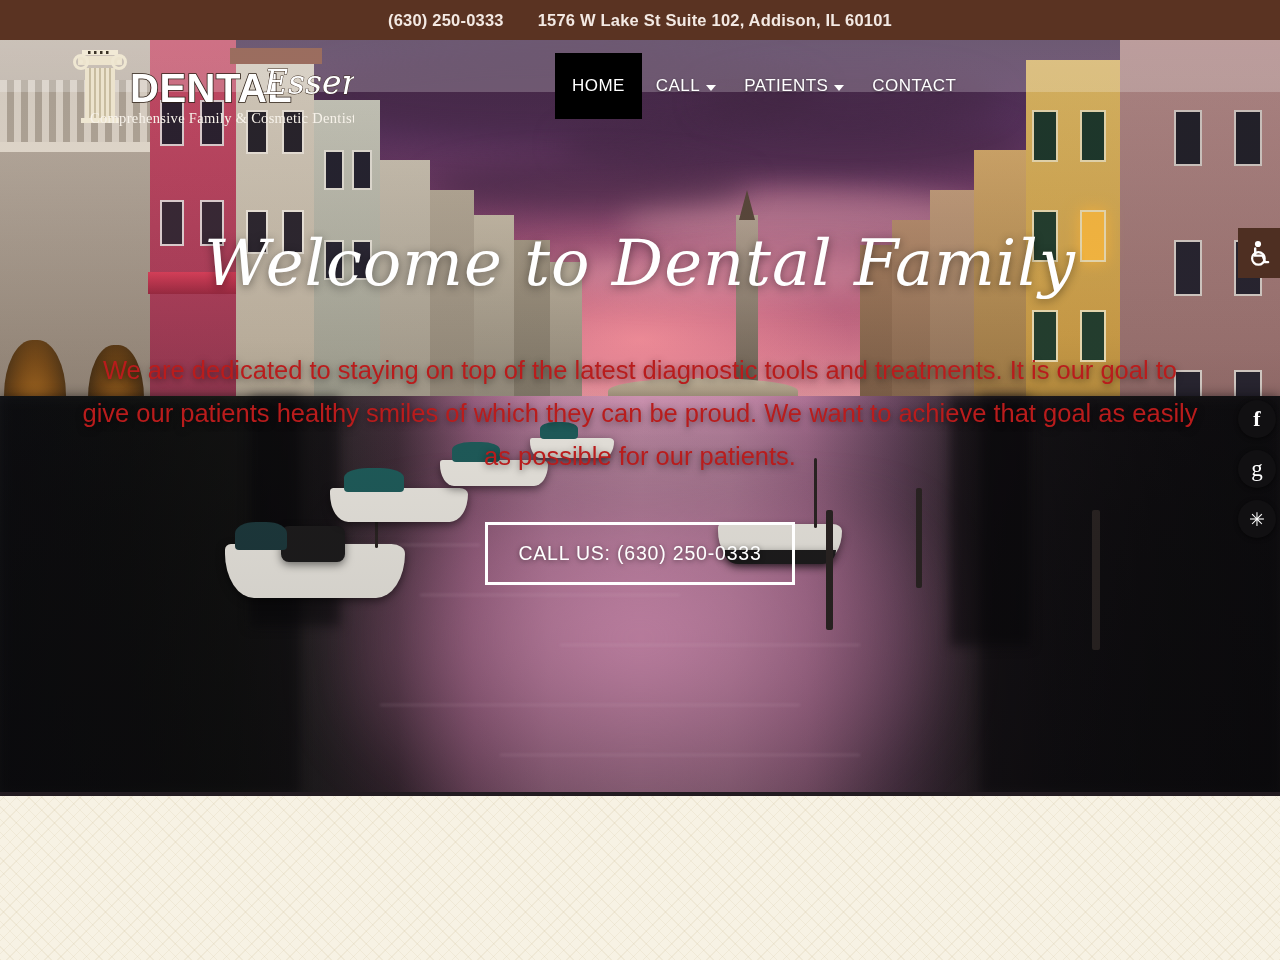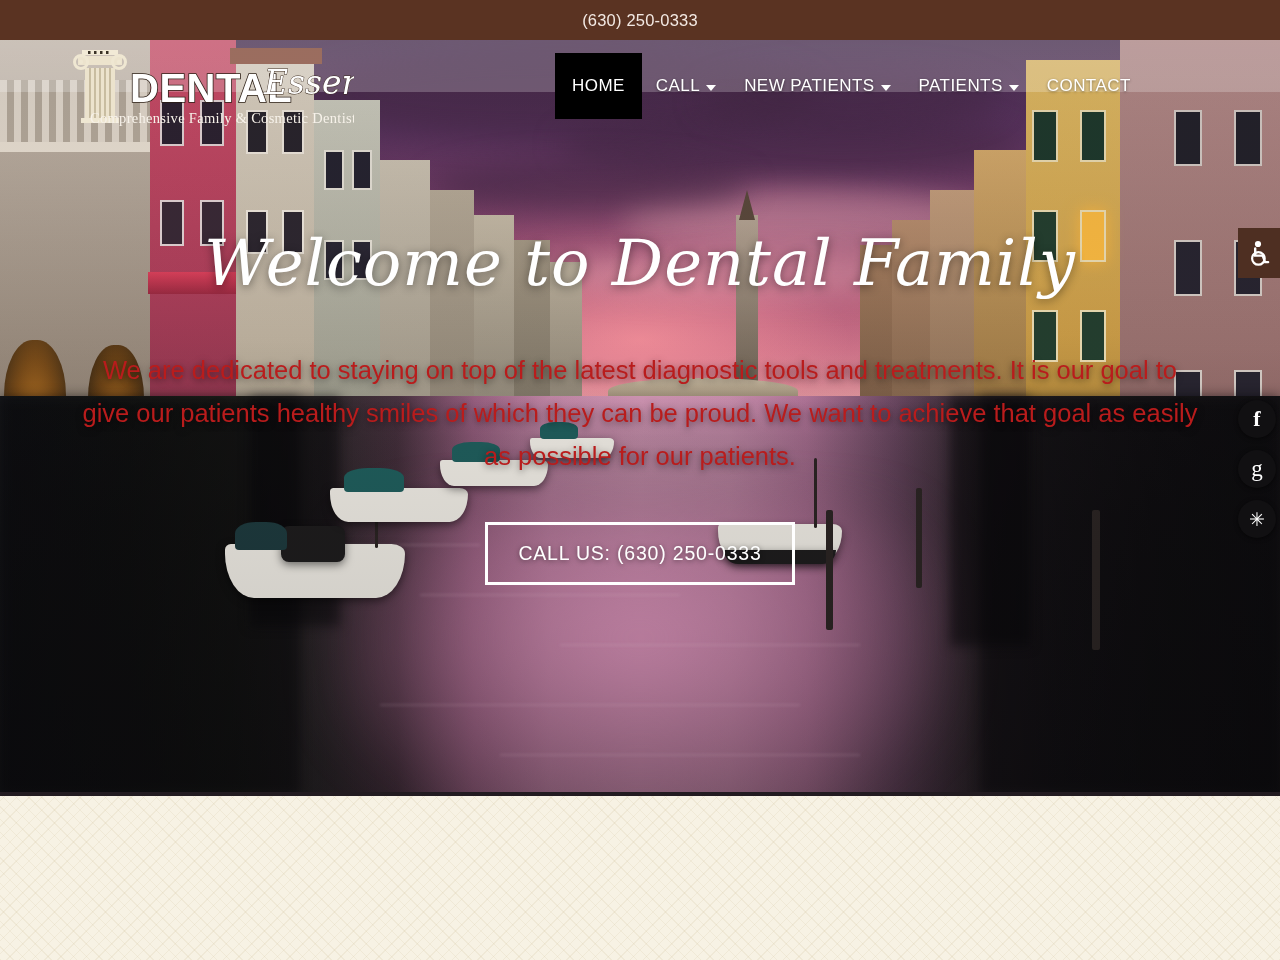--- a/index.html
+++ b/index.html
@@ -10,20 +10,21 @@
     background:#f7f2e4;
   }
   #page { position:relative; width:1280px; height:960px; overflow:hidden; }
 
   
   .topbar {
     position:absolute; top:0; left:0; width:1280px; height:40px;
     background:#5a3322;
     display:flex; align-items:center; justify-content:center;
     z-index:40;
+    font-weight:bold;
   }
   .topbar-inner { display:flex; align-items:center; gap:34px; }
   .topbar a, .topbar span {
     color:#f3e9e3; font-size:16.5px; letter-spacing:0.2px;
     text-decoration:none; white-space:nowrap;
   }
 
   
   .hero {
     position:absolute; top:40px; left:0; width:1280px; height:756px;
@@ -192,20 +193,21 @@
   }
 </style>
 </head>
 <body>
 
 <div id="page">
 
   <div class="topbar">
     <div class="topbar-inner">
       <a href="#" class="topbar-phone">(630) 250-0333</a>
+      <span class="topbar-address">1576 W Lake St Suite 102, Addison, IL 60101</span>
     </div>
   </div>
 
   <div class="hero">
     <div class="hero-photo">
 
       <div class="sky"></div>
       <div class="cloud" style="left:300px;  top:10px;  width:520px; height:90px;"></div>
       <div class="cloud" style="left:560px;  top:70px;  width:460px; height:70px;"></div>
       <div class="cloud light" style="left:620px;  top:150px; width:380px; height:58px;"></div>
@@ -378,24 +380,20 @@
 
   <nav class="mainnav">
     <a href="#" class="nav-item active">
       <span>HOME</span>
     </a>
     <a href="#" class="nav-item">
       <span>CALL</span>
       <i class="caret"></i>
     </a>
     <a href="#" class="nav-item">
-      <span>NEW PATIENTS</span>
-      <i class="caret"></i>
-    </a>
-    <a href="#" class="nav-item">
       <span>PATIENTS</span>
       <i class="caret"></i>
     </a>
     <a href="#" class="nav-item">
       <span>CONTACT</span>
     </a>
   </nav>
 
   <div class="hero-content">
     <h1 class="hero-title">Welcome to Dental Family</h1>

